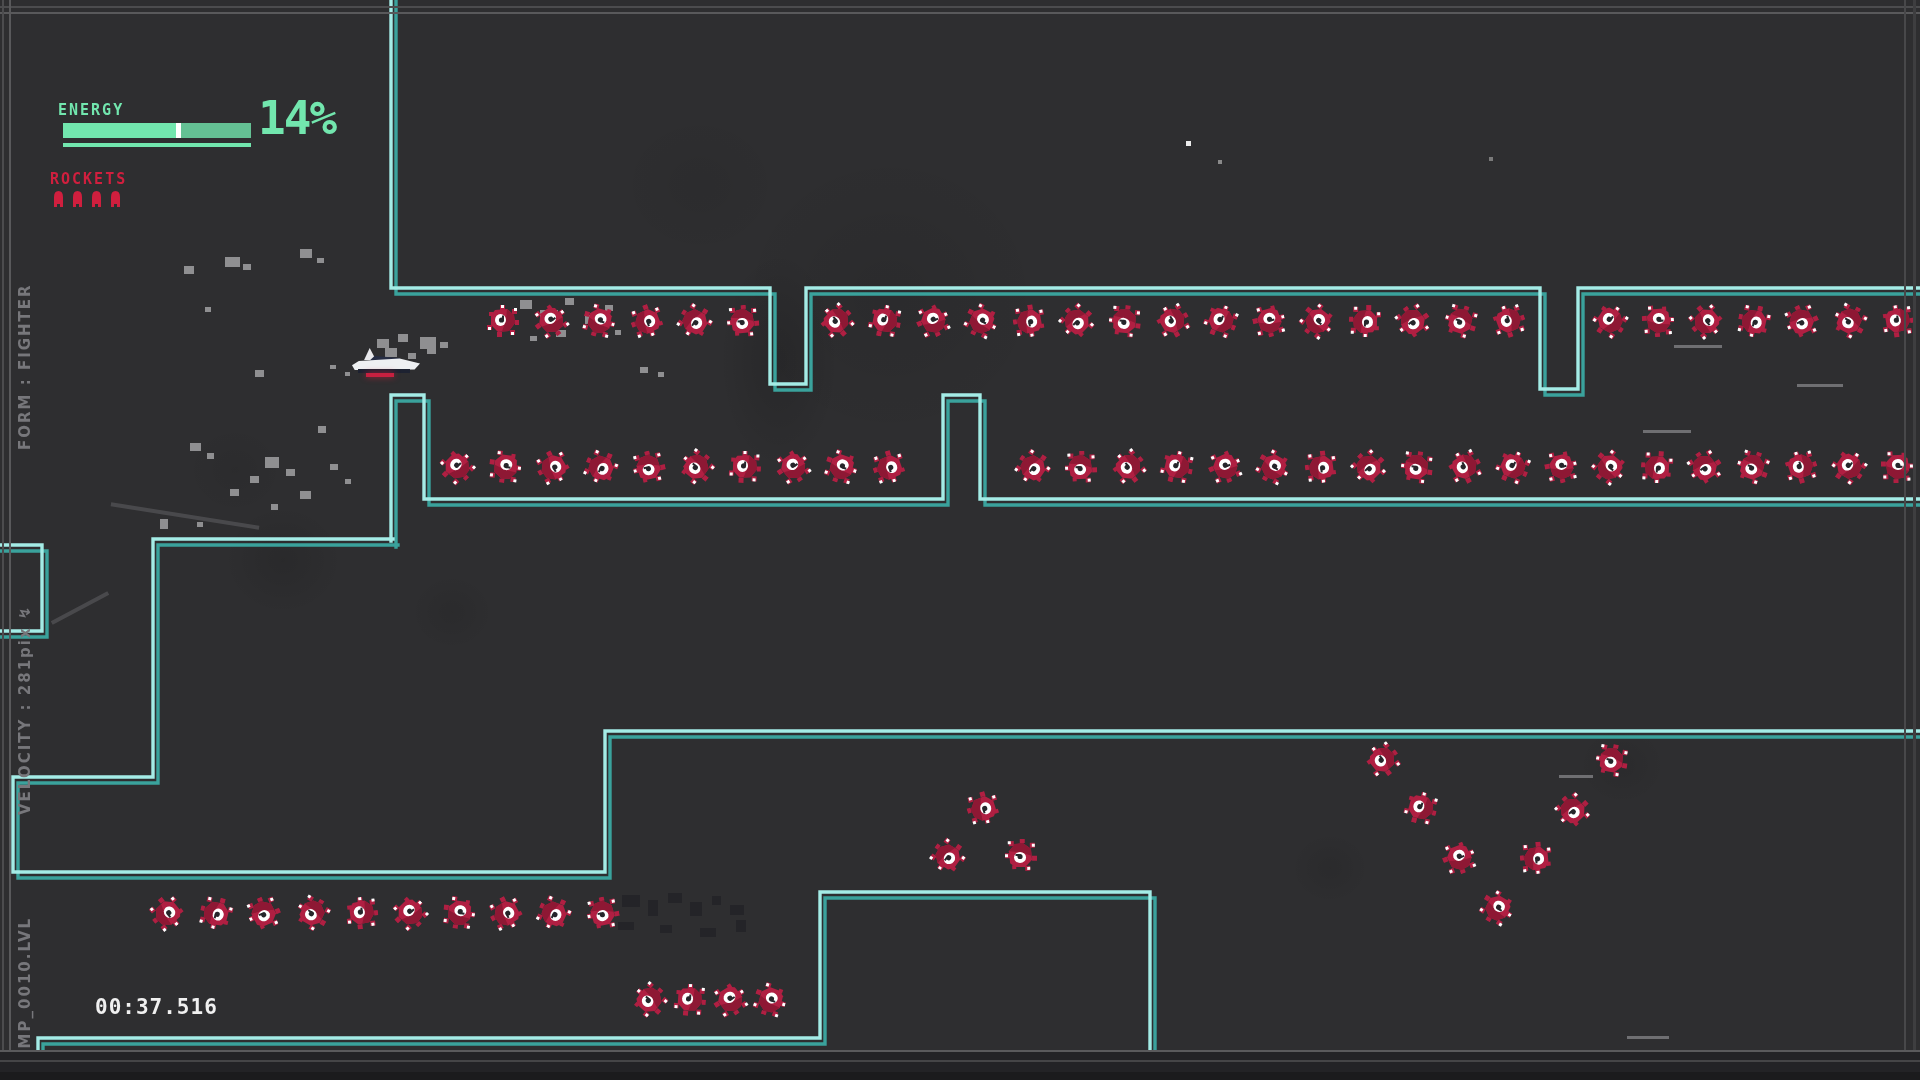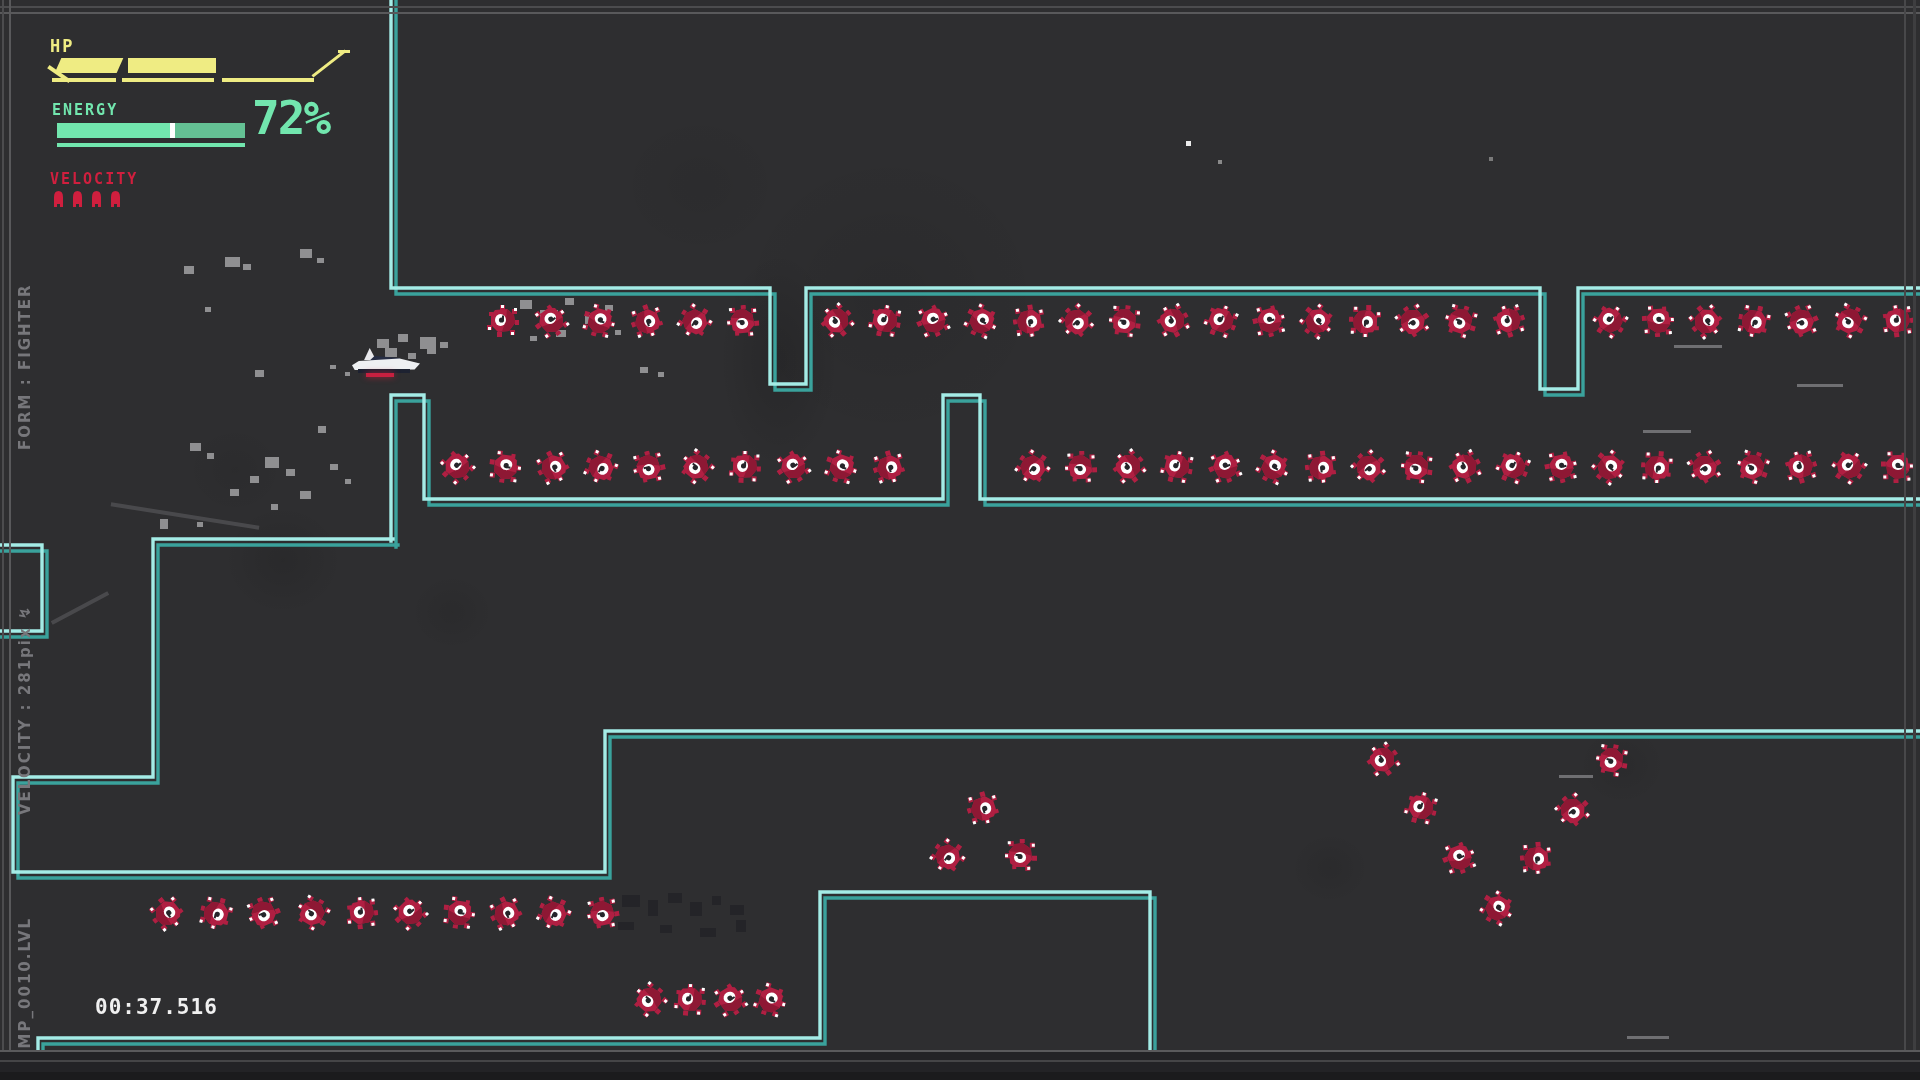--- a/index.html
+++ b/index.html
@@ -19,21 +19,21 @@
   .debris{position:absolute;background:#8f8f91;}
   .ghost{position:absolute;background:#242428;}
   .dash{position:absolute;height:3px;background:#6f6f72;}
   .particle{position:absolute;}
   .streak{position:absolute;height:4px;background:#565659;opacity:.7;}
   
   .hud-label{font-weight:bold;letter-spacing:2px;}
   #hp-block{left:50px;top:36px;width:320px;height:60px;}
   #hp-label{color:#efec83;font-size:17px;}
   .hpfill{position:absolute;background:#efec83;}
-  #energy-block{left:52px;top:101px;width:340px;height:60px;}
+  #energy-block{left:58px;top:101px;width:340px;height:60px;}
   #energy-label{color:#72e6ae;font-size:15px;}
   .enfill{position:absolute;background:#72e6ae;}
   #energy-percent{position:absolute;left:200px;top:-10px;color:#72e6ae;
     font-size:46px;font-weight:bold;letter-spacing:-2px;}
   #rockets-block{left:50px;top:170px;width:200px;height:60px;}
   #rockets-label{color:#d01f3e;font-size:15px;}
   #rocket-row{position:absolute;left:2px;top:20px;display:flex;gap:6px;}
   .rocket{width:13px;height:18px;}
   .rocket svg{width:100%;height:100%;display:block;}
   
@@ -2096,44 +2096,32 @@
 
     <div id="player" style="left: 352px; top: 346px;">
       <div class="fin"></div>
       <div class="canopy"></div>
       <div class="body"></div>
       <div class="keel"></div>
       <div class="exhaust"></div>
     </div>
   </div>
 
-  <div id="hp-block" class="abs">
-    <div id="hp-label" class="hud-label">HP</div>
-
-    <div class="hpfill" style="left:8px;top:22px;width:62px;height:15px;transform:skewX(-24deg);"></div>
-    <div class="hpfill" style="left:78px;top:22px;width:88px;height:15px;"></div>
-    <div class="hpfill" style="left:-4px;top:36px;width:26px;height:4px;transform:rotate(35deg);"></div>
-    <div class="hpfill" style="left:2px;top:42px;width:64px;height:4px;"></div>
-    <div class="hpfill" style="left:72px;top:42px;width:92px;height:4px;"></div>
-    <div class="hpfill" style="left:172px;top:42px;width:92px;height:4px;"></div>
-    <div class="hpfill" style="left:258px;top:26px;width:42px;height:3px;transform:rotate(-38deg);"></div>
-    <div class="hpfill" style="left:288px;top:14px;width:12px;height:3px;"></div>
-  </div>
 
   <div id="energy-block" class="abs">
     <div id="energy-label" class="hud-label">ENERGY</div>
     <div class="enfill" style="left:5px;top:22px;width:113px;height:15px;"></div>
     <div class="abs" style="left:118px;top:22px;width:5px;height:15px;background:#ffffff;"></div>
     <div class="enfill" style="left:123px;top:22px;width:70px;height:15px;opacity:.8;"></div>
     <div class="enfill" style="left:5px;top:42px;width:188px;height:4px;"></div>
-    <div id="energy-percent">72%</div>
+    <div id="energy-percent">14%</div>
   </div>
 
   <div id="rockets-block" class="abs">
-    <div id="rockets-label" class="hud-label">VELOCITY</div>
+    <div id="rockets-label" class="hud-label">ROCKETS</div>
     <div id="rocket-row">
         <div class="rocket">
   <svg viewBox="0 0 13 18">
     <path d="M2,17 L2,7 Q2,1 6.5,1 Q11,1 11,7 L11,17 L8,17 L8,14 L5,14 L5,17 Z" fill="#d01f3e"></path>
   </svg>
 </div>
         <div class="rocket">
   <svg viewBox="0 0 13 18">
     <path d="M2,17 L2,7 Q2,1 6.5,1 Q11,1 11,7 L11,17 L8,17 L8,14 L5,14 L5,17 Z" fill="#d01f3e"></path>
   </svg>

